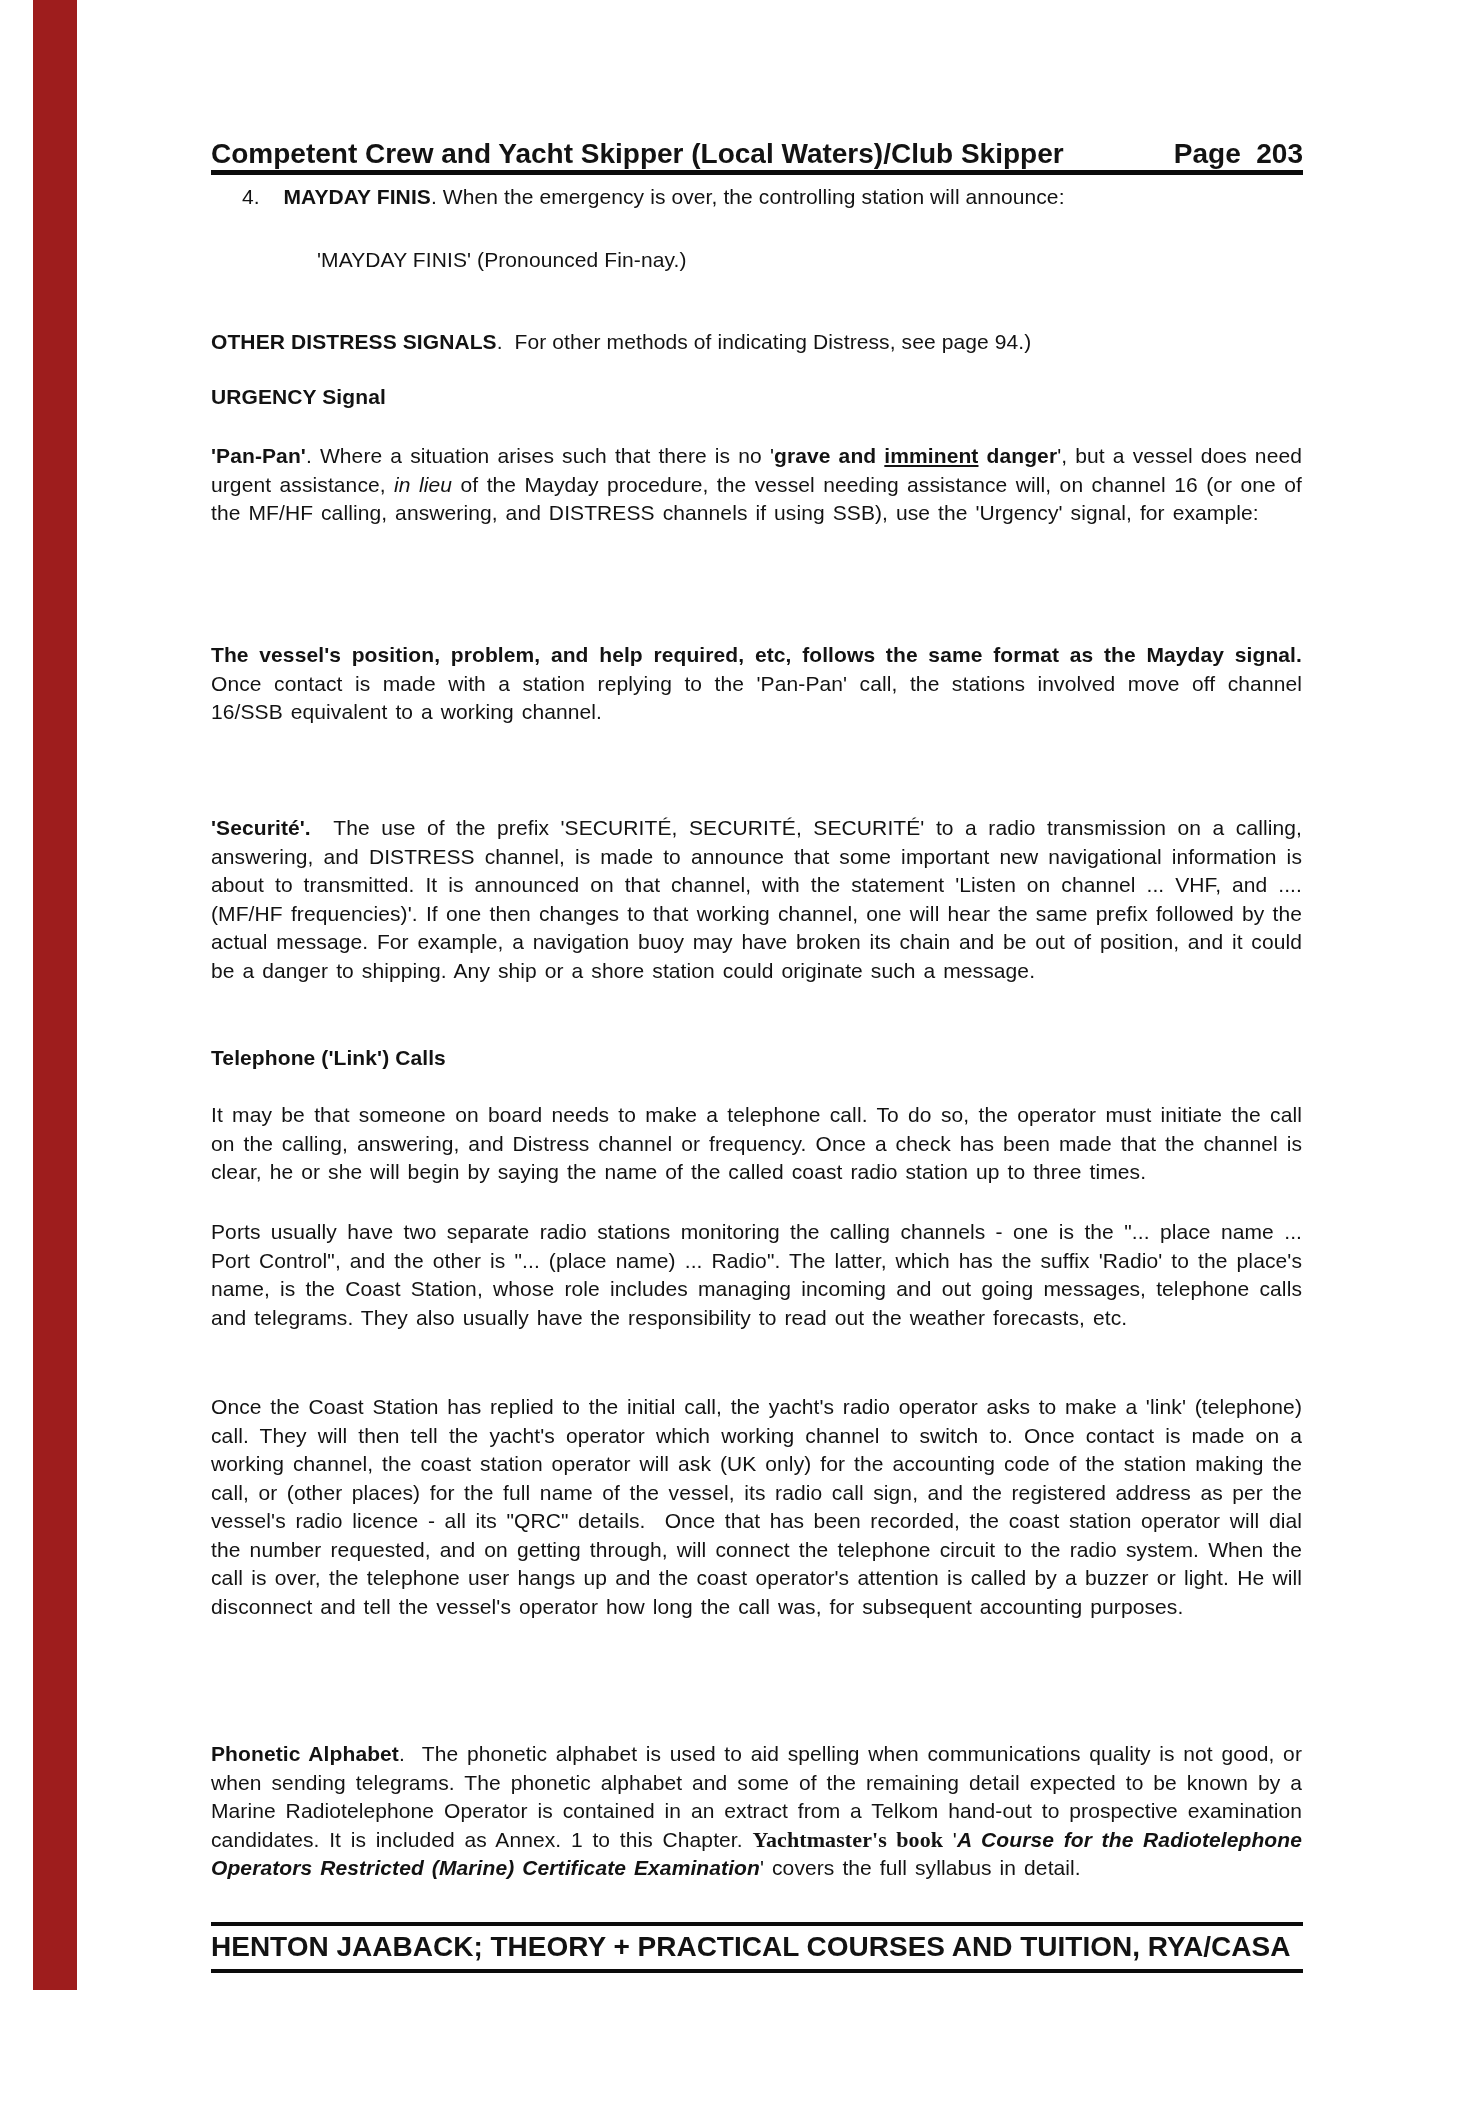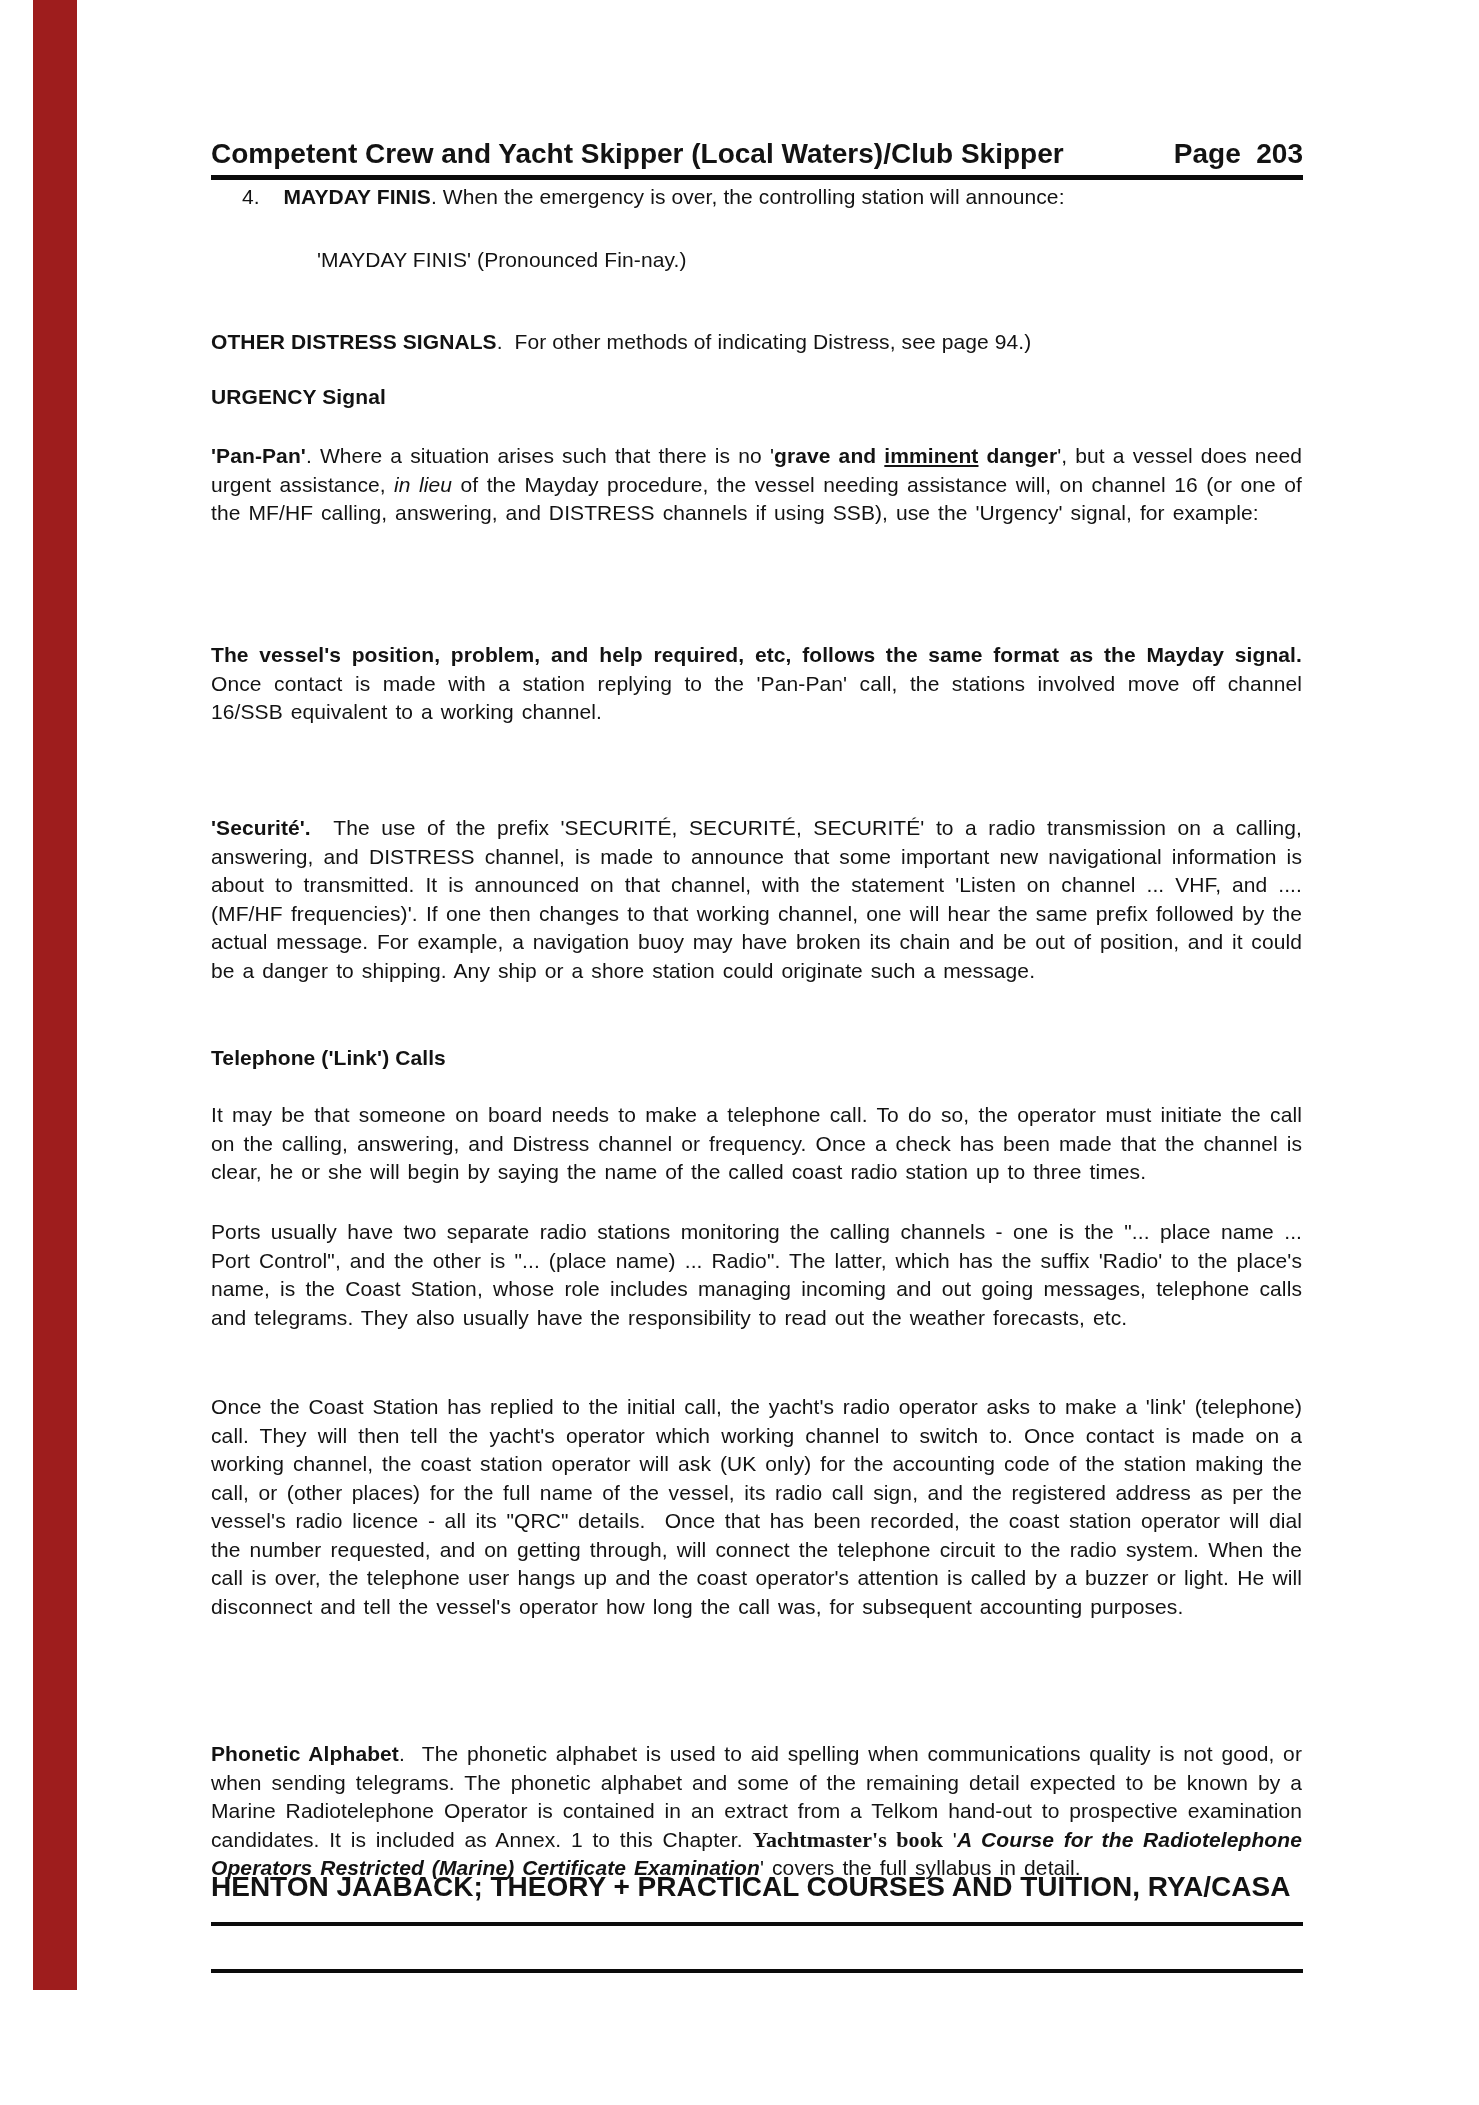--- a/index.html
+++ b/index.html
@@ -7,36 +7,36 @@
     width:1479px;height:2105px;
     font-family:"Liberation Sans",sans-serif;
     color:#131313;
   }
   .page{position:relative;width:1479px;height:2105px;background:#ffffff;overflow:hidden;}
   .redbar{position:absolute;left:33px;top:0;width:44px;height:1990px;}
   .header{
     position:absolute;left:211px;top:138px;width:1092px;
     display:flex;justify-content:space-between;align-items:flex-end;
     font-weight:700;font-size:28px;line-height:32px;
-    border-bottom:5px solid #0b0b0b;padding-bottom:5px;white-space:nowrap;
+    border-bottom:5px solid #0b0b0b;white-space:nowrap;
   }
   .blk{
     position:absolute;font-size:21px;line-height:28.5px;color:#131313;
     letter-spacing:0.1px;
   }
   .nowrap{white-space:nowrap;}
   .justify{left:211px;width:1091px;text-align:justify;word-spacing:2px;}
   .bold{font-weight:700;}
   .seg-b{font-weight:700;}
   .seg-i{font-style:italic;}
   .seg-u{text-decoration:underline;}
   .seg-serif{font-family:"Liberation Serif",serif;font-size:22px;}
   .rule{position:absolute;left:211px;width:1092px;height:4px;background:#0b0b0b;}
   .footer-text{
-    position:absolute;left:211px;top:1871px;width:1092px;
+    position:absolute;left:211px;top:1931px;width:1092px;
     font-weight:700;font-size:28px;line-height:32px;white-space:nowrap;
   }
 </style>
 </head>
 <body>
 
 <div class="page">
 
   <div class="redbar" style="background-color: rgb(158, 29, 29);"></div>
 

